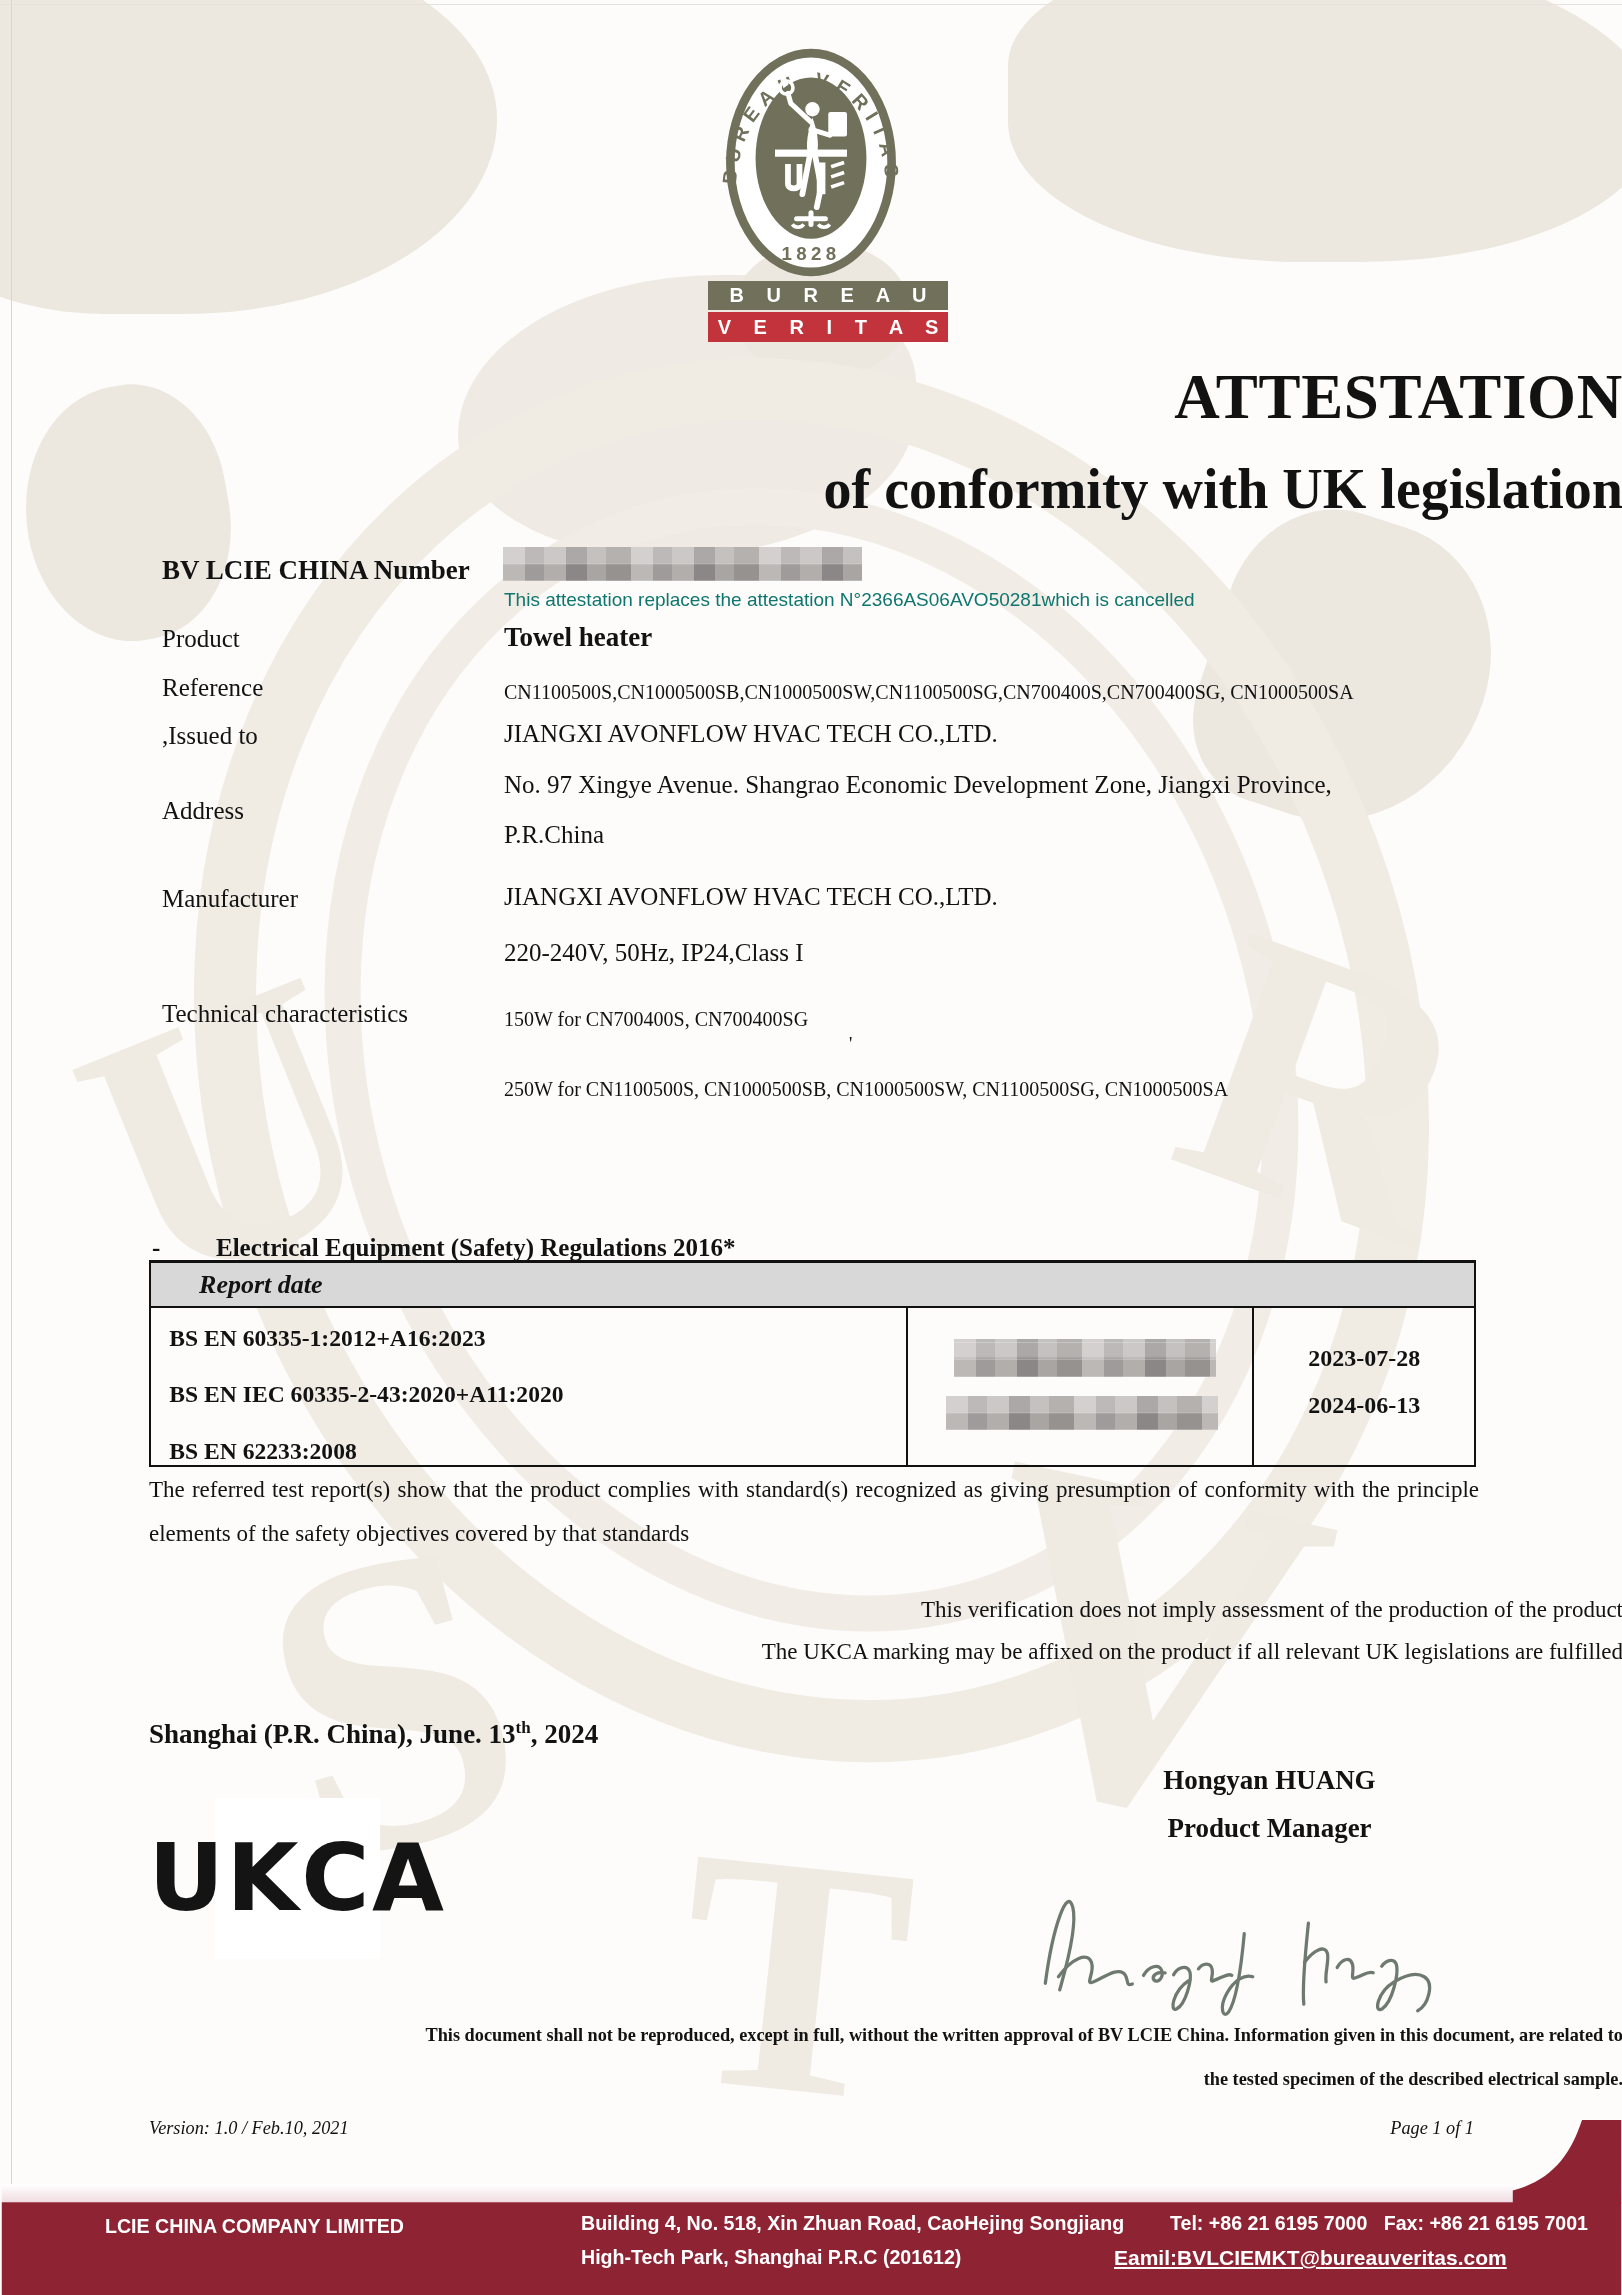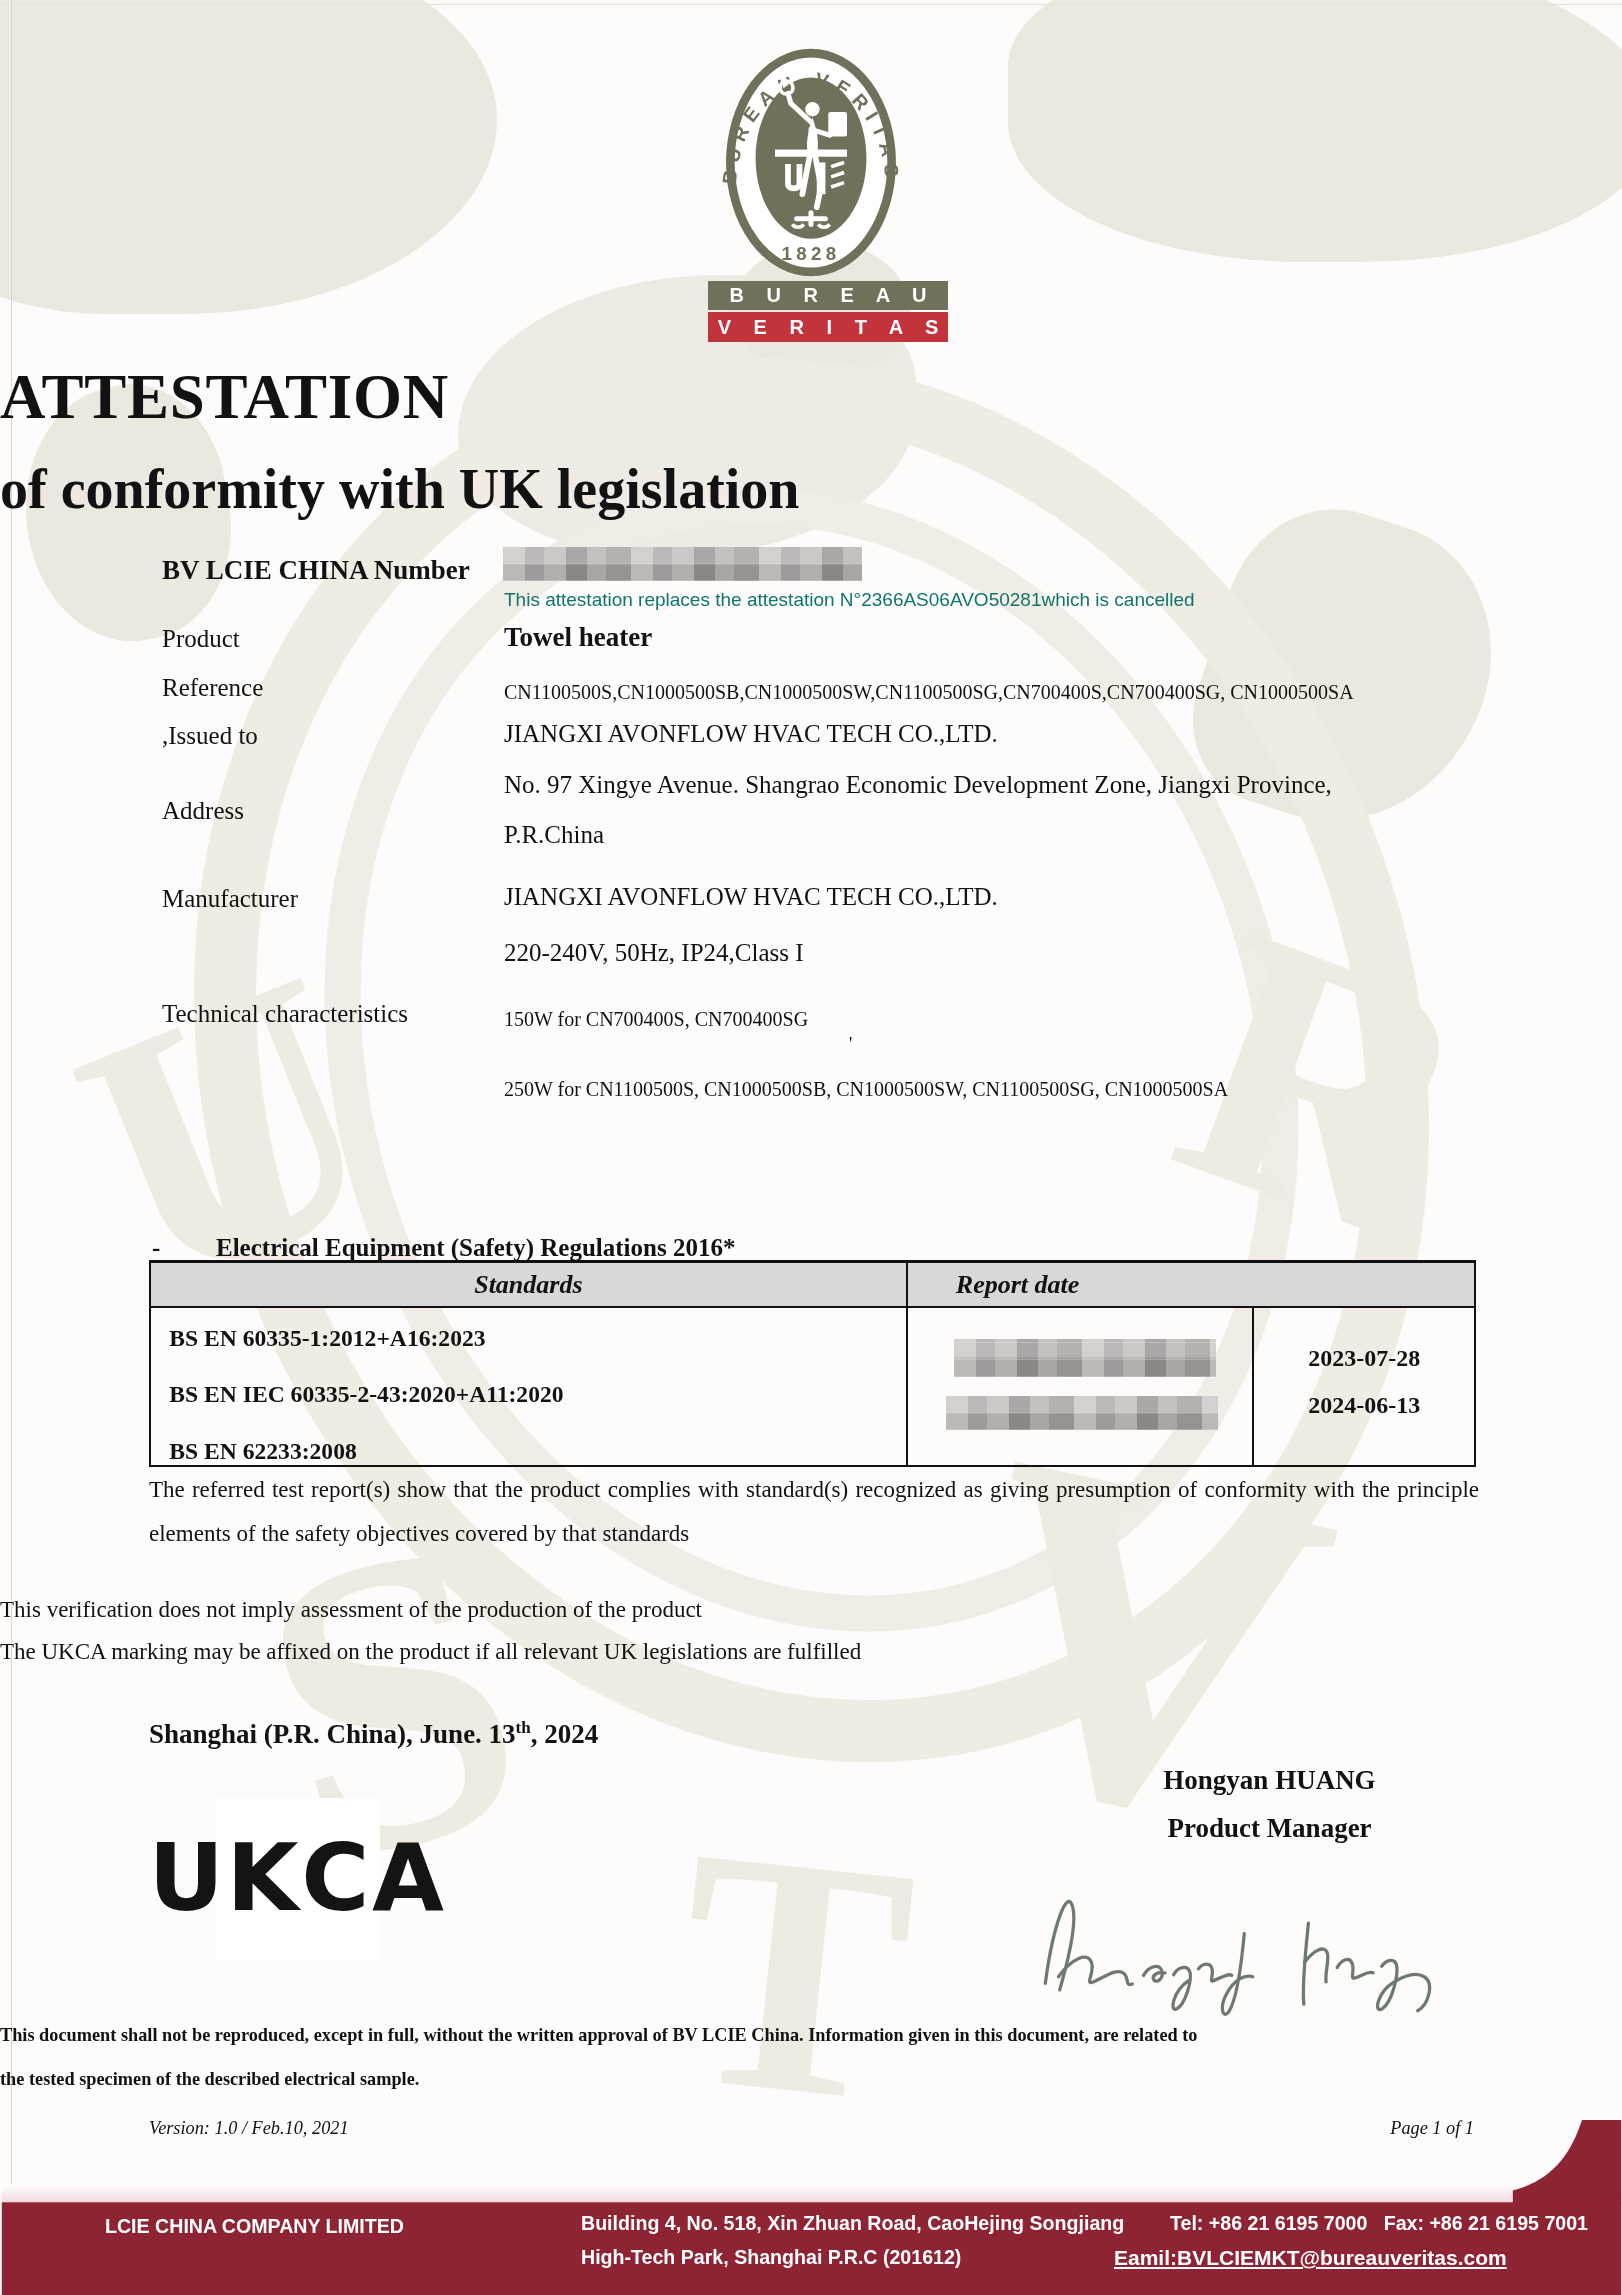--- a/index.html
+++ b/index.html
@@ -9,21 +9,21 @@
   }
   
   .wm{position:absolute;z-index:0;}
   .blob{background:#ece7df;}
   .wm-letter{font-family:"Liberation Serif",serif;font-weight:bold;color:#efeae2;line-height:1;}
   .edge-left{position:absolute;left:10.5px;top:0;width:1.3px;height:2186px;background:#d9d4cc;z-index:1;}
   .edge-top{position:absolute;left:0;top:3.9px;width:100%;height:1.3px;background:#e6e1da;z-index:1;}
   
   .c{position:absolute;z-index:2;}
   .sans{font-family:"Liberation Sans",sans-serif;}
-  .center{left:0;width:1623px;text-align:left;}
+  .center{left:0;width:1623px;text-align:right;}
   
   .bv-emblem{left:703px;top:43px;}
   .bv-banner{left:708px;top:281px;width:240px;}
   .bv-banner div{height:29.4px;display:flex;align-items:center;justify-content:center;
     font-family:"Liberation Sans",sans-serif;font-weight:bold;font-size:20px;color:#ffffff;letter-spacing:8.5px;padding-left:8.5px;box-sizing:border-box;}
   .bv-banner .olive{background:#70705b;margin-bottom:2px;}
   .bv-banner .red{background:#c2333c;}
   
   .title1{top:361px;font-size:63px;font-weight:bold;letter-spacing:0.7px;}
   .title2{top:457px;font-size:56px;font-weight:bold;}
@@ -186,21 +186,20 @@
   <div class="c lbl tech-lbl">Technical characteristics</div>
   <div class="c val tech-val2">150W for CN700400S, CN700400SG</div>
   <div class="c tech-mark">'</div>
   <div class="c val tech-val3">250W for CN1100500S, CN1000500SB, CN1000500SW, CN1100500SG, CN1000500SA</div>
 
   <div class="c reg-bullet">-</div>
   <div class="c reg-name">Electrical Equipment (Safety) Regulations 2016*</div>
 
   <div class="c cert-table">
     <div class="t-head">
-      <div class="cell col1">Standards</div>
       <div class="cell col3">Report date</div>
     </div>
     <div class="t-body">
       <div class="cell col1">
         <div class="std-line std1">BS EN 60335-1:2012+A16:2023</div>
         <div class="std-line std2">BS EN IEC 60335-2-43:2020+A11:2020</div>
         <div class="std-line std3">BS EN 62233:2008</div>
       </div>
       <div class="cell col2">
         <div class="redact rn-redact1"></div>

